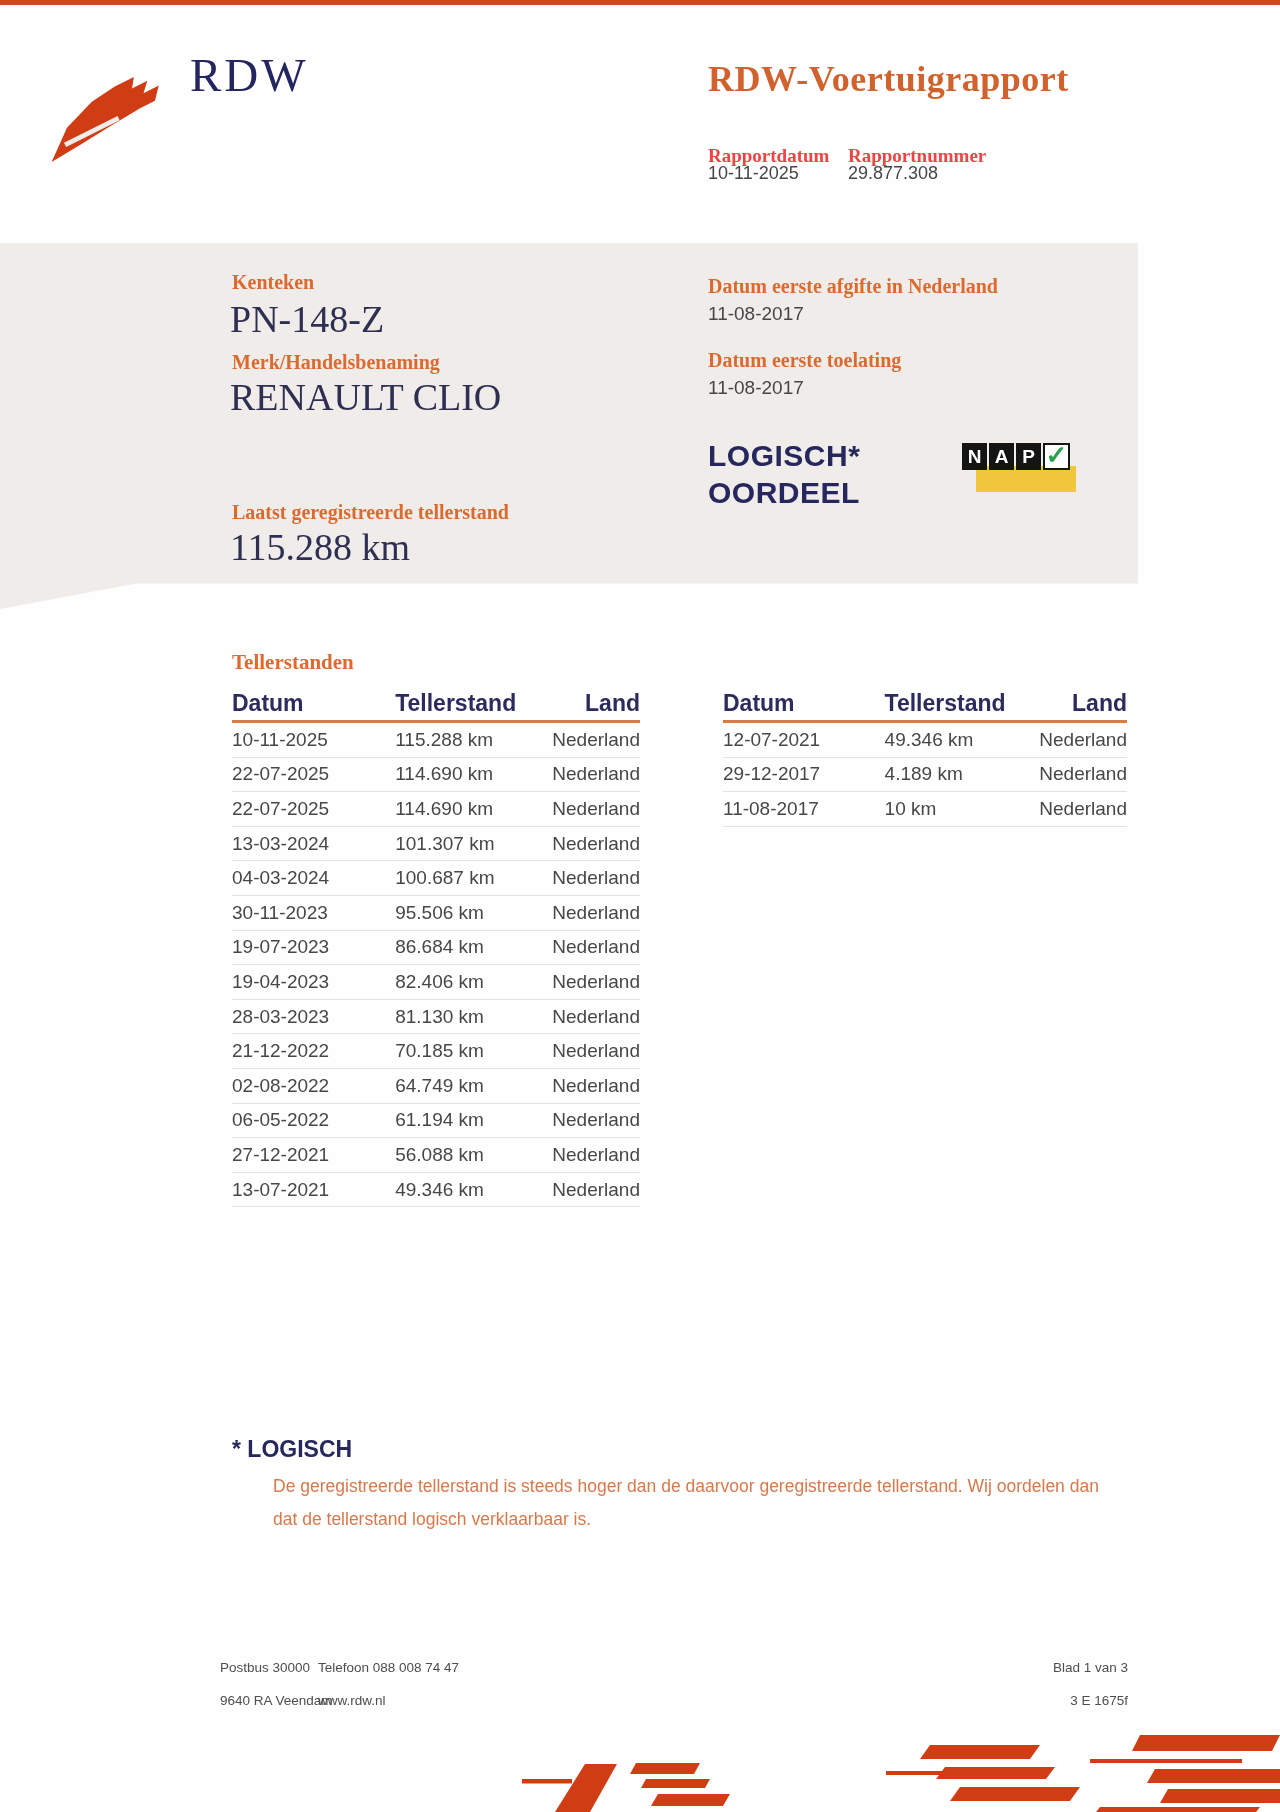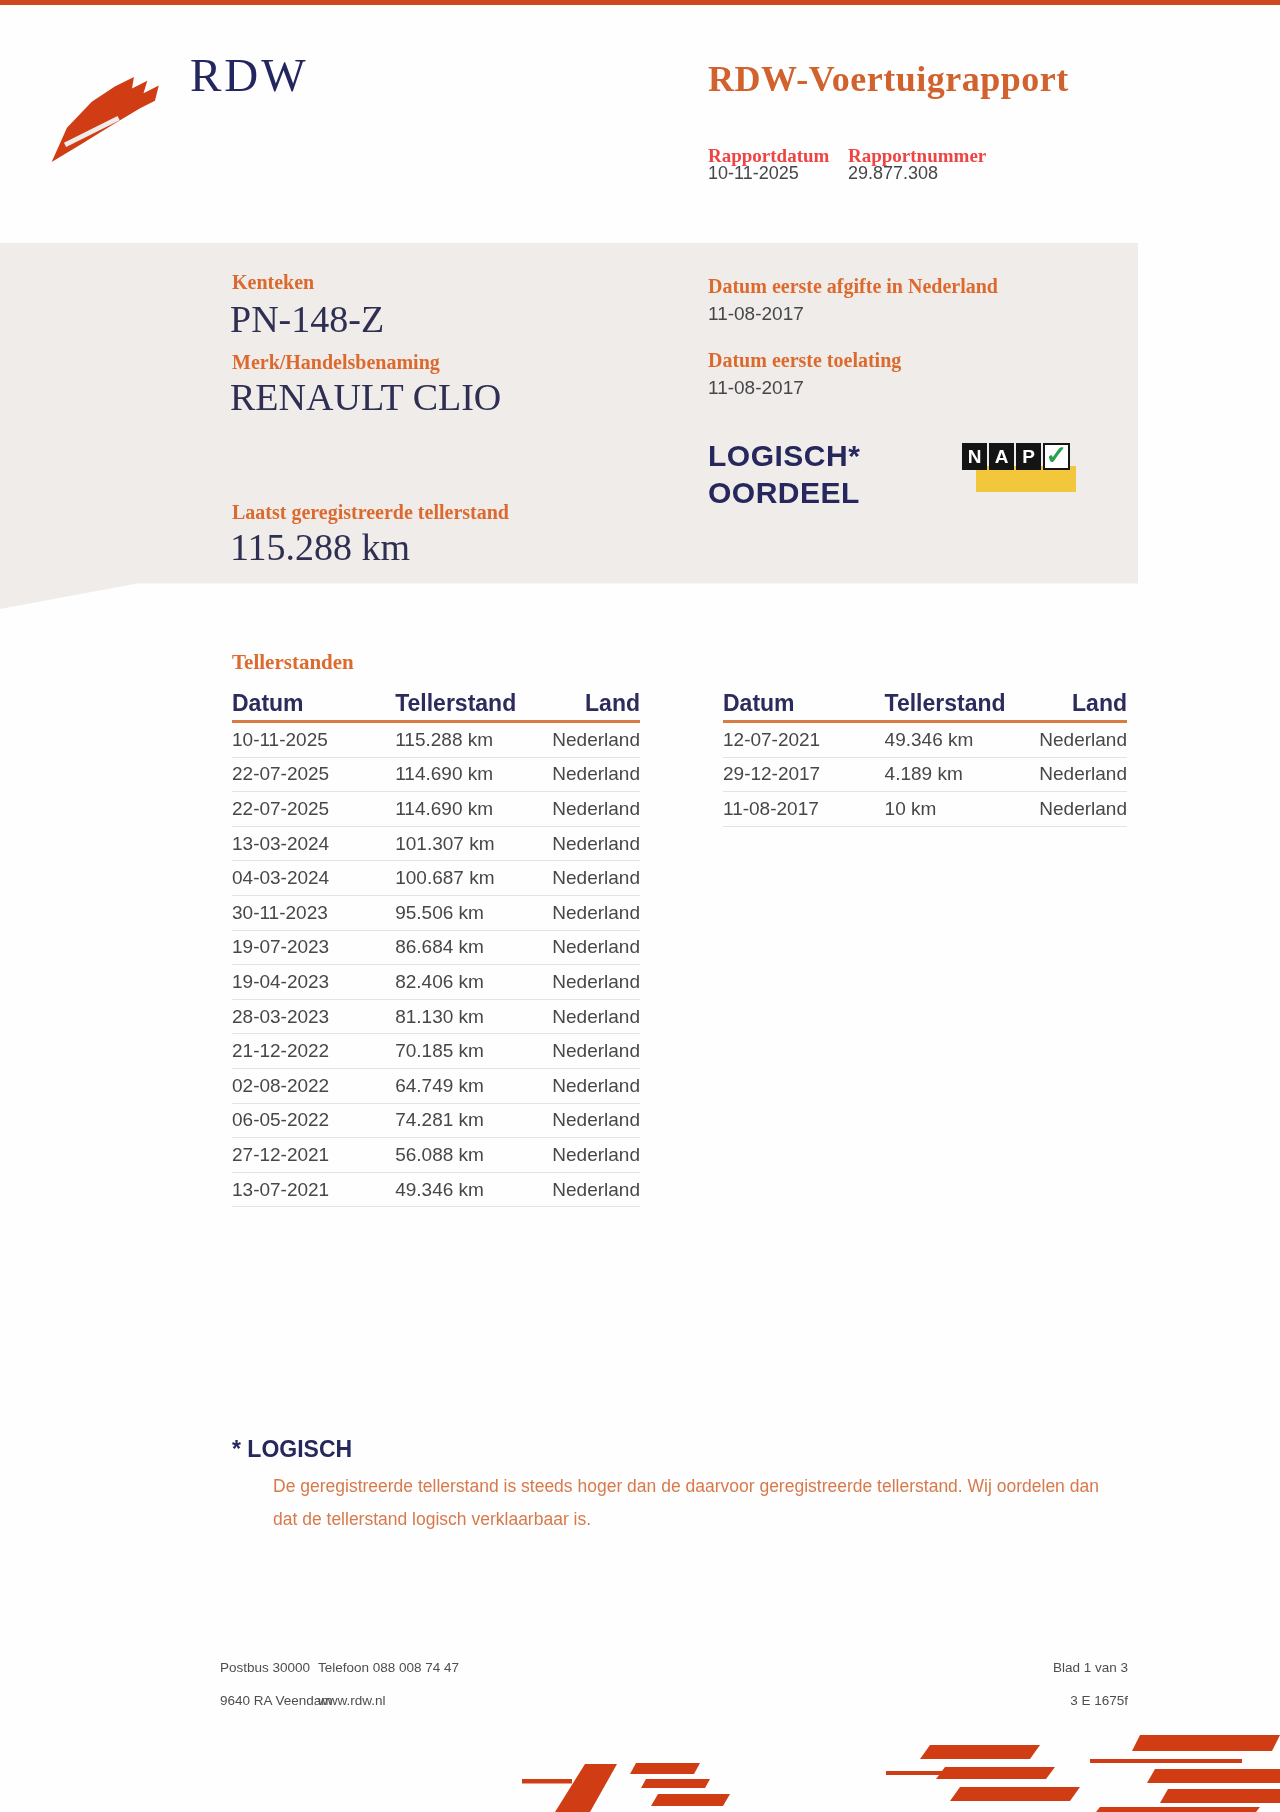--- a/index.html
+++ b/index.html
@@ -168,21 +168,21 @@
           <span class="c2">70.185 km</span>
           <span class="c3">Nederland</span>
         </div>
         <div class="trow">
           <span class="c1">02-08-2022</span>
           <span class="c2">64.749 km</span>
           <span class="c3">Nederland</span>
         </div>
         <div class="trow">
           <span class="c1">06-05-2022</span>
-          <span class="c2">74.281 km</span>
+          <span class="c2">61.194 km</span>
           <span class="c3">Nederland</span>
         </div>
         <div class="trow">
           <span class="c1">27-12-2021</span>
           <span class="c2">56.088 km</span>
           <span class="c3">Nederland</span>
         </div>
         <div class="trow">
           <span class="c1">13-07-2021</span>
           <span class="c2">49.346 km</span>

